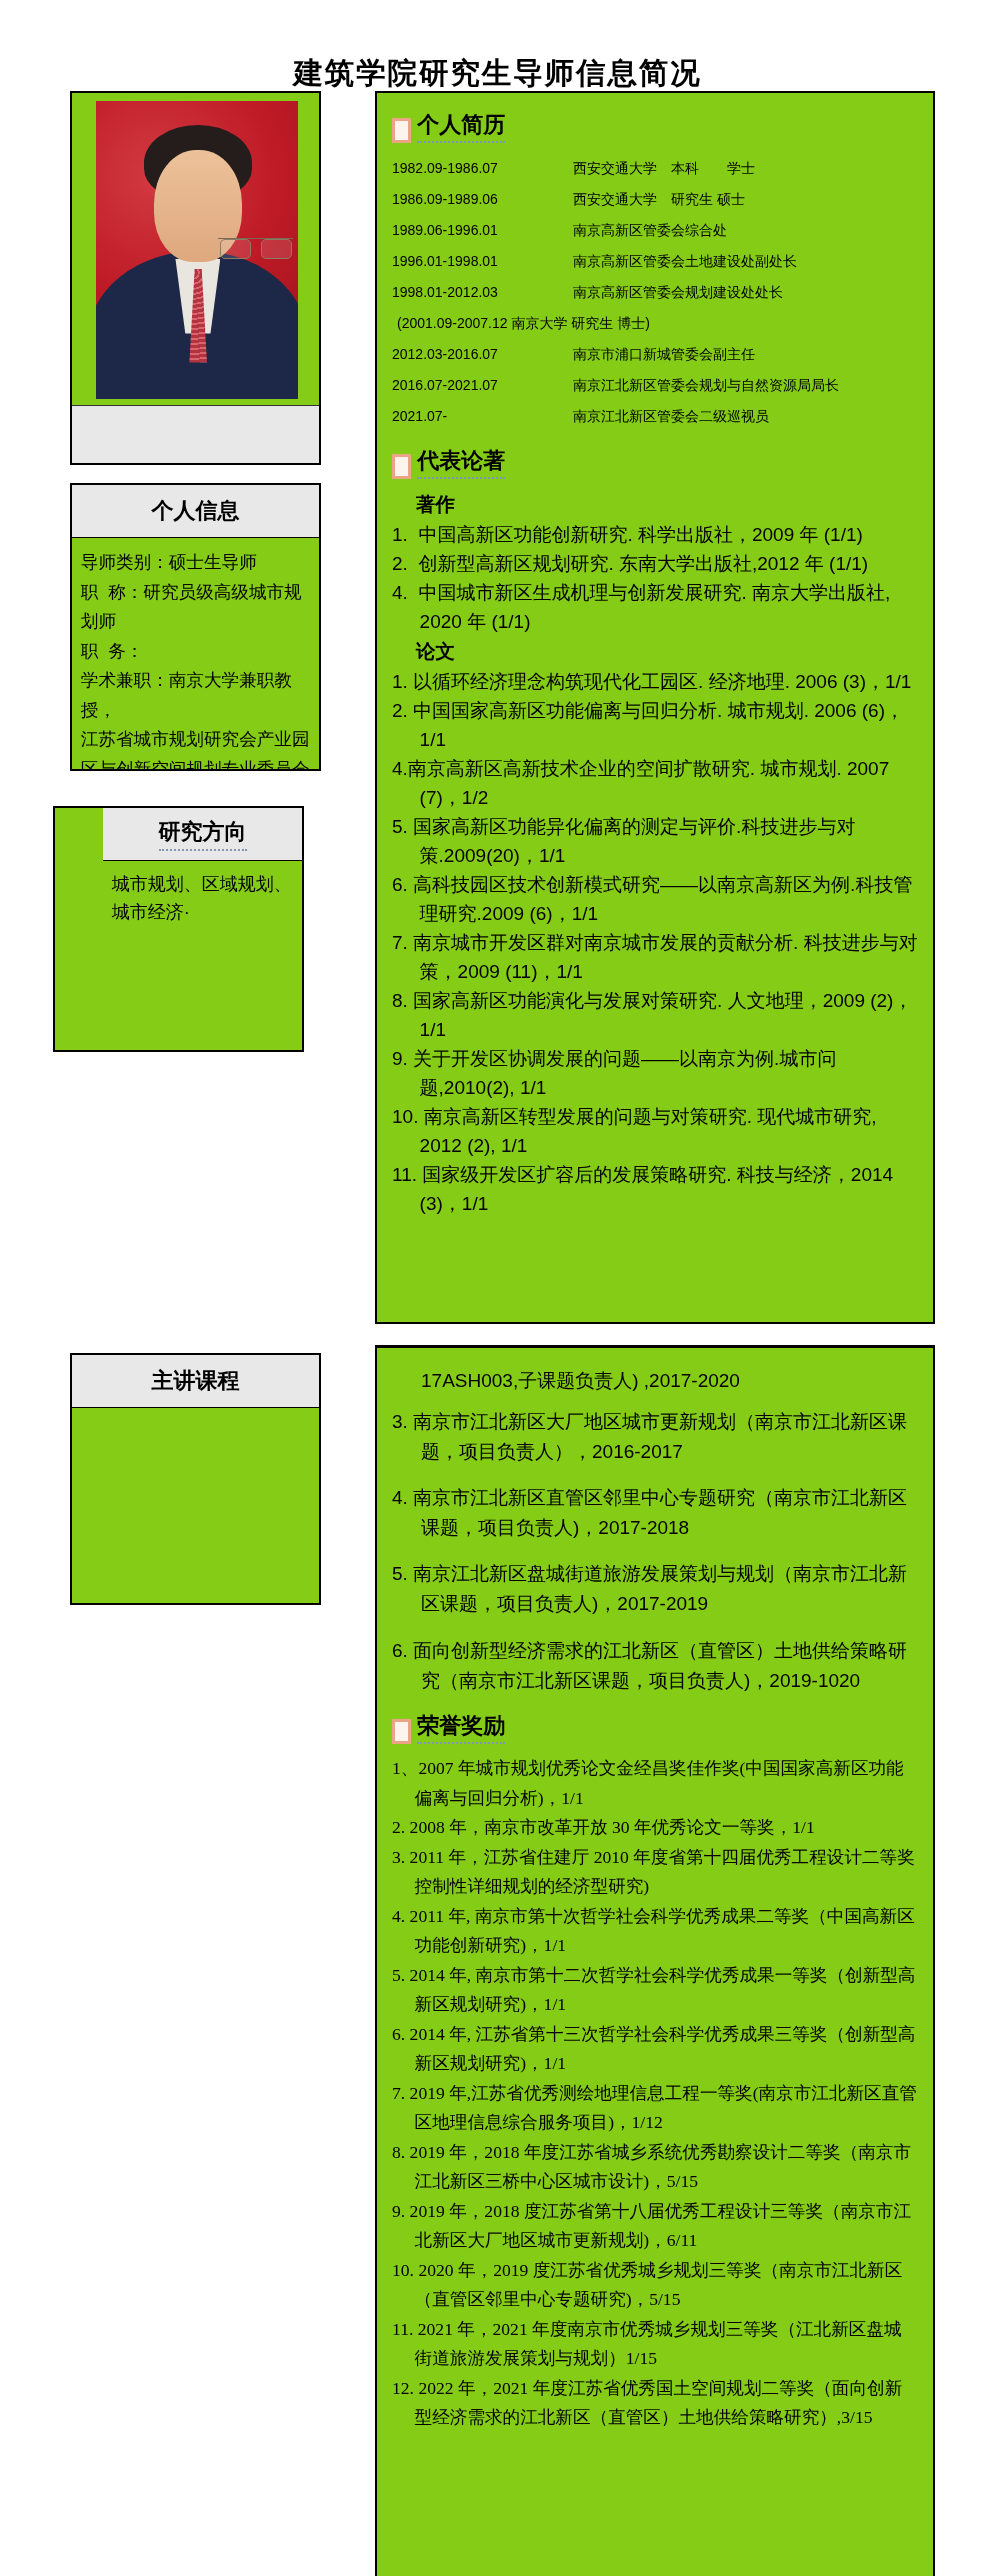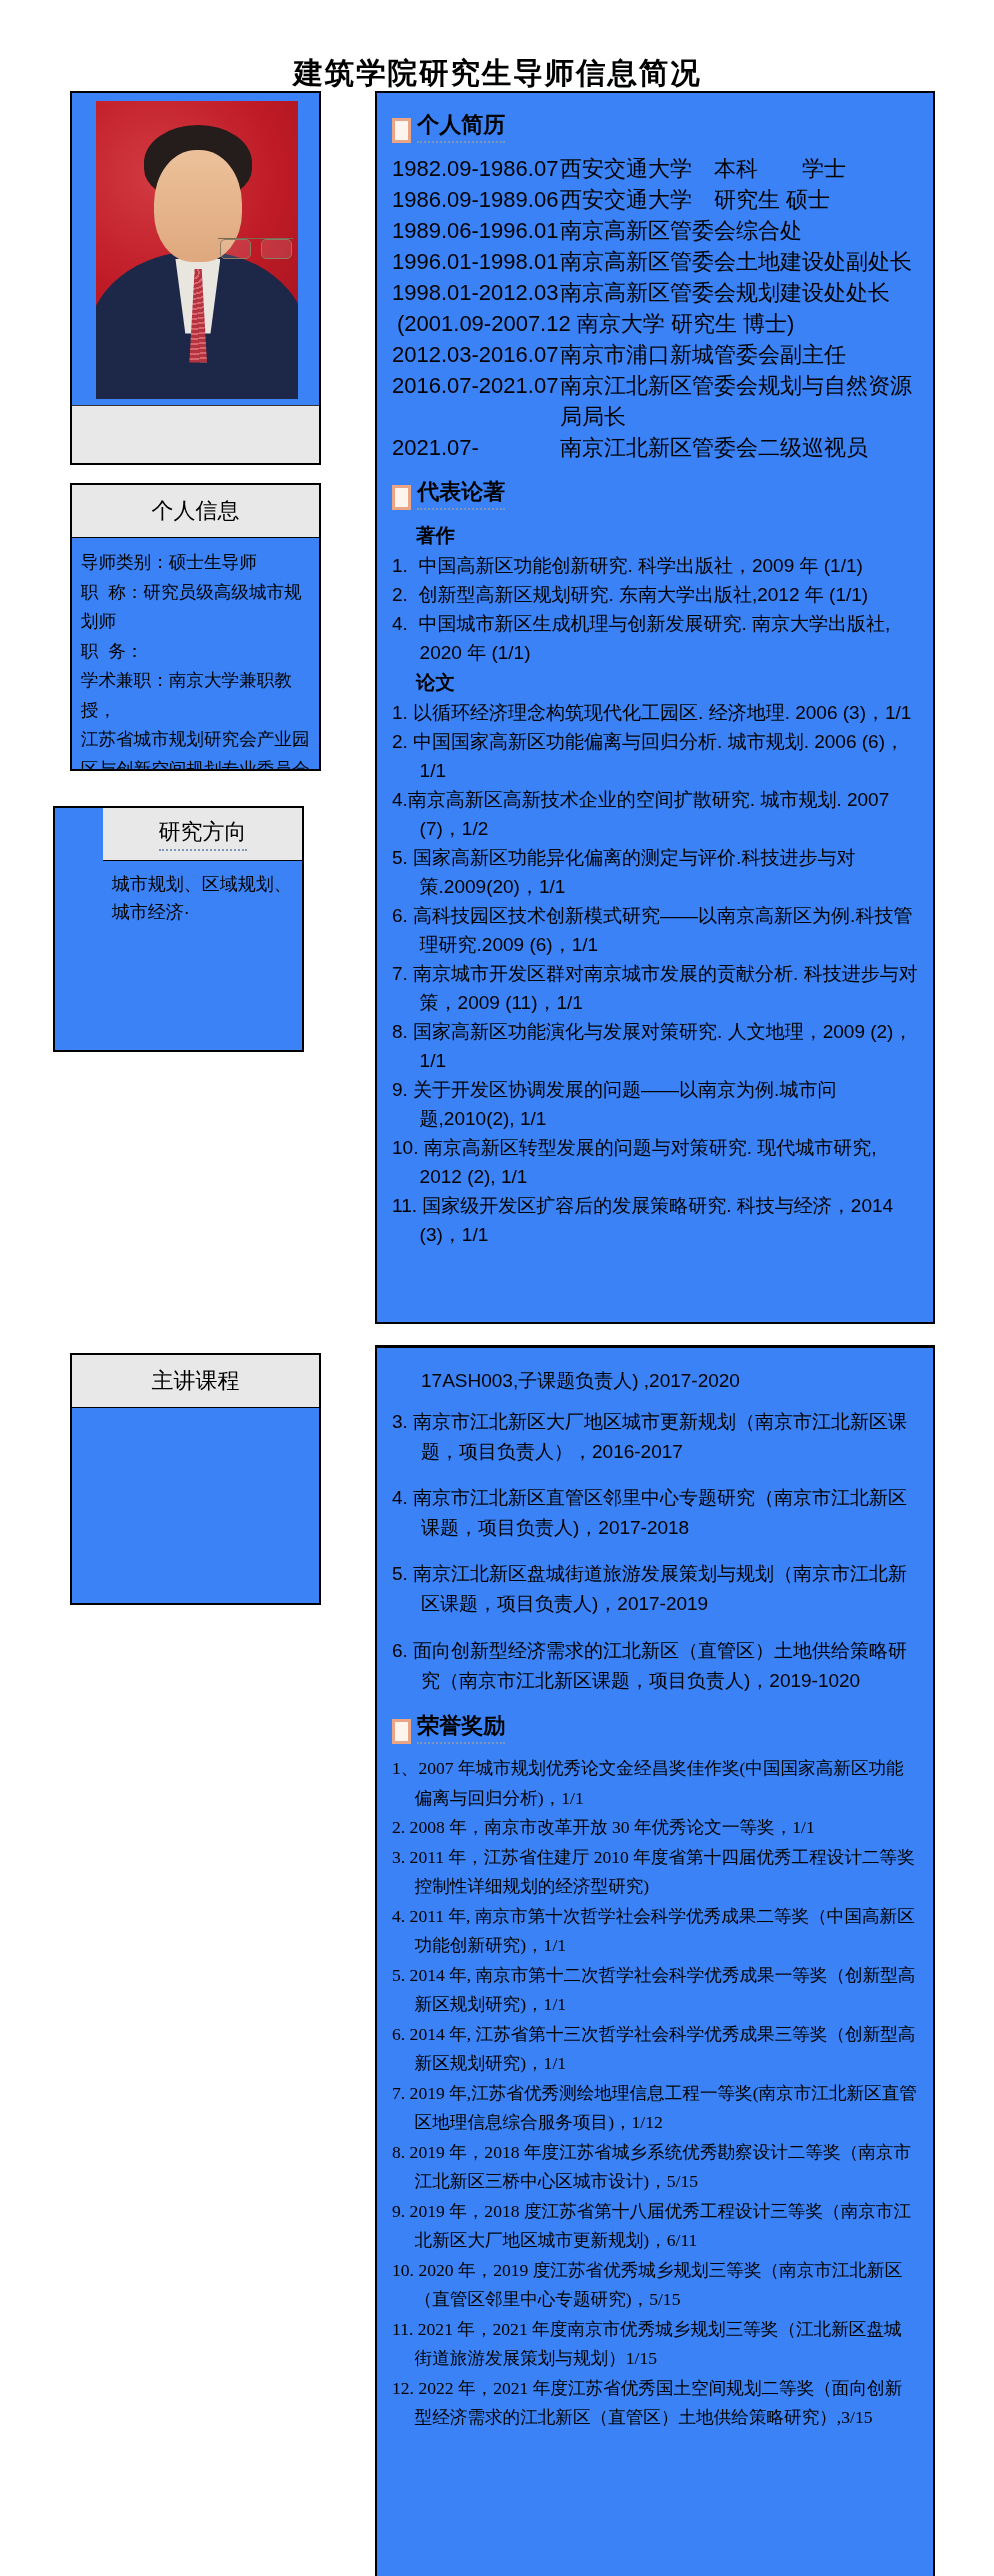--- a/index.html
+++ b/index.html
@@ -8,25 +8,25 @@
     position:relative;
     width:995px; height:2576px;
     font-family:"Liberation Sans", sans-serif;
     color:#000;
   }
   .page-title {
     position:absolute; top:54px; left:0; width:100%;
     text-align:center; font-size:29.5px; font-weight:bold; letter-spacing:1.9px;
   }
   
-  .obox { position:absolute; border:2.5px solid #000; background:#3b82f6; overflow:hidden; }
+  .obox { position:absolute; border:2.5px solid #000; background:#84cc16; overflow:hidden; }
   .box-header {
     height:53px; background:#e8e8e8; border-bottom:1.9px solid #000;
     display:flex; align-items:center; justify-content:center;
-    font-size:22px; font-weight:normal;
+    font-size:22px; font-weight:bold;
   }
   .box-header .hdr-txt.dotted { border-bottom:2.5px dotted #8096b8; padding-bottom:1.9px; }
   
   .photo-box { left:70px; top:91px; width:251px; height:374px; }
   .photo-wrap { position:absolute; top:7.5px; left:24.4px; width:202px; height:298px; }
   .photo {
     position:relative; width:202px; height:298px; overflow:hidden;
     background:radial-gradient(circle at 30% 25%, #d23a42 0%, #bf1b26 45%, #96121c 100%);
   }
   .p-hair { position:absolute; left:48px; top:24px; width:108px; height:75px;
@@ -55,21 +55,21 @@
   .research-box { left:53px; top:806px; width:251px; height:246px;padding-left:48px; }
   .research-content { padding:10px 8.8px; font-size:18px; line-height:27.6px; }
   .course-box { left:70px; top:1353px; width:251px; height:252px; }
   
   .right-box1 { left:375px; top:91px; width:560px; height:1233px; padding:11.3px 15px 6.3px 15px; }
   .right-box2 { left:375px; top:1345px; width:560px; height:1244px; border-top-width:3.8px; padding:17.6px 15px 6.3px 15px; }
   .sec-header { display:flex; align-items:flex-end; margin:6.3px 0 10px 0; }
   .sec-sq { width:19px; height:25px; border:3.1px solid #eca584; background:#fdf4ee; margin-right:6.3px; flex:none; }
   .sec-title { font-size:22px; font-weight:bold; line-height:27.6px;
     border-bottom:2.5px dotted #8096b8; padding-bottom:2.5px; }
-  .r-row { display:flex; font-size:22px; line-height:31px; }
+  .r-row { display:flex; font-size:14px; line-height:31px;gap:13px; }
   .r-date { flex:0 0 168px; white-space:pre; }
   .r-text { white-space:pre-wrap; }
   .r-row.r-noDate { display:block; padding-left:5px; white-space:pre-wrap; }
   .sub-header { font-size:19.4px; font-weight:bold; line-height:31px; padding-left:24px; }
   .num-item { font-size:19px; line-height:29px; padding-left:27.6px; text-indent:-27.6px; white-space:pre-wrap; }
   .cont-line { font-size:19px; line-height:30px; padding-left:29px; margin-bottom:11.3px; white-space:pre-wrap; }
   .sk2-item { font-size:19px; line-height:30px; padding-left:29px; text-indent:-29px;
     margin-bottom:16.3px; white-space:pre-wrap; }
   .award-item { font-family:"Liberation Serif", serif; font-size:17.6px; line-height:29.5px;
     padding-left:22.6px; text-indent:-22.6px; white-space:pre-wrap; }

